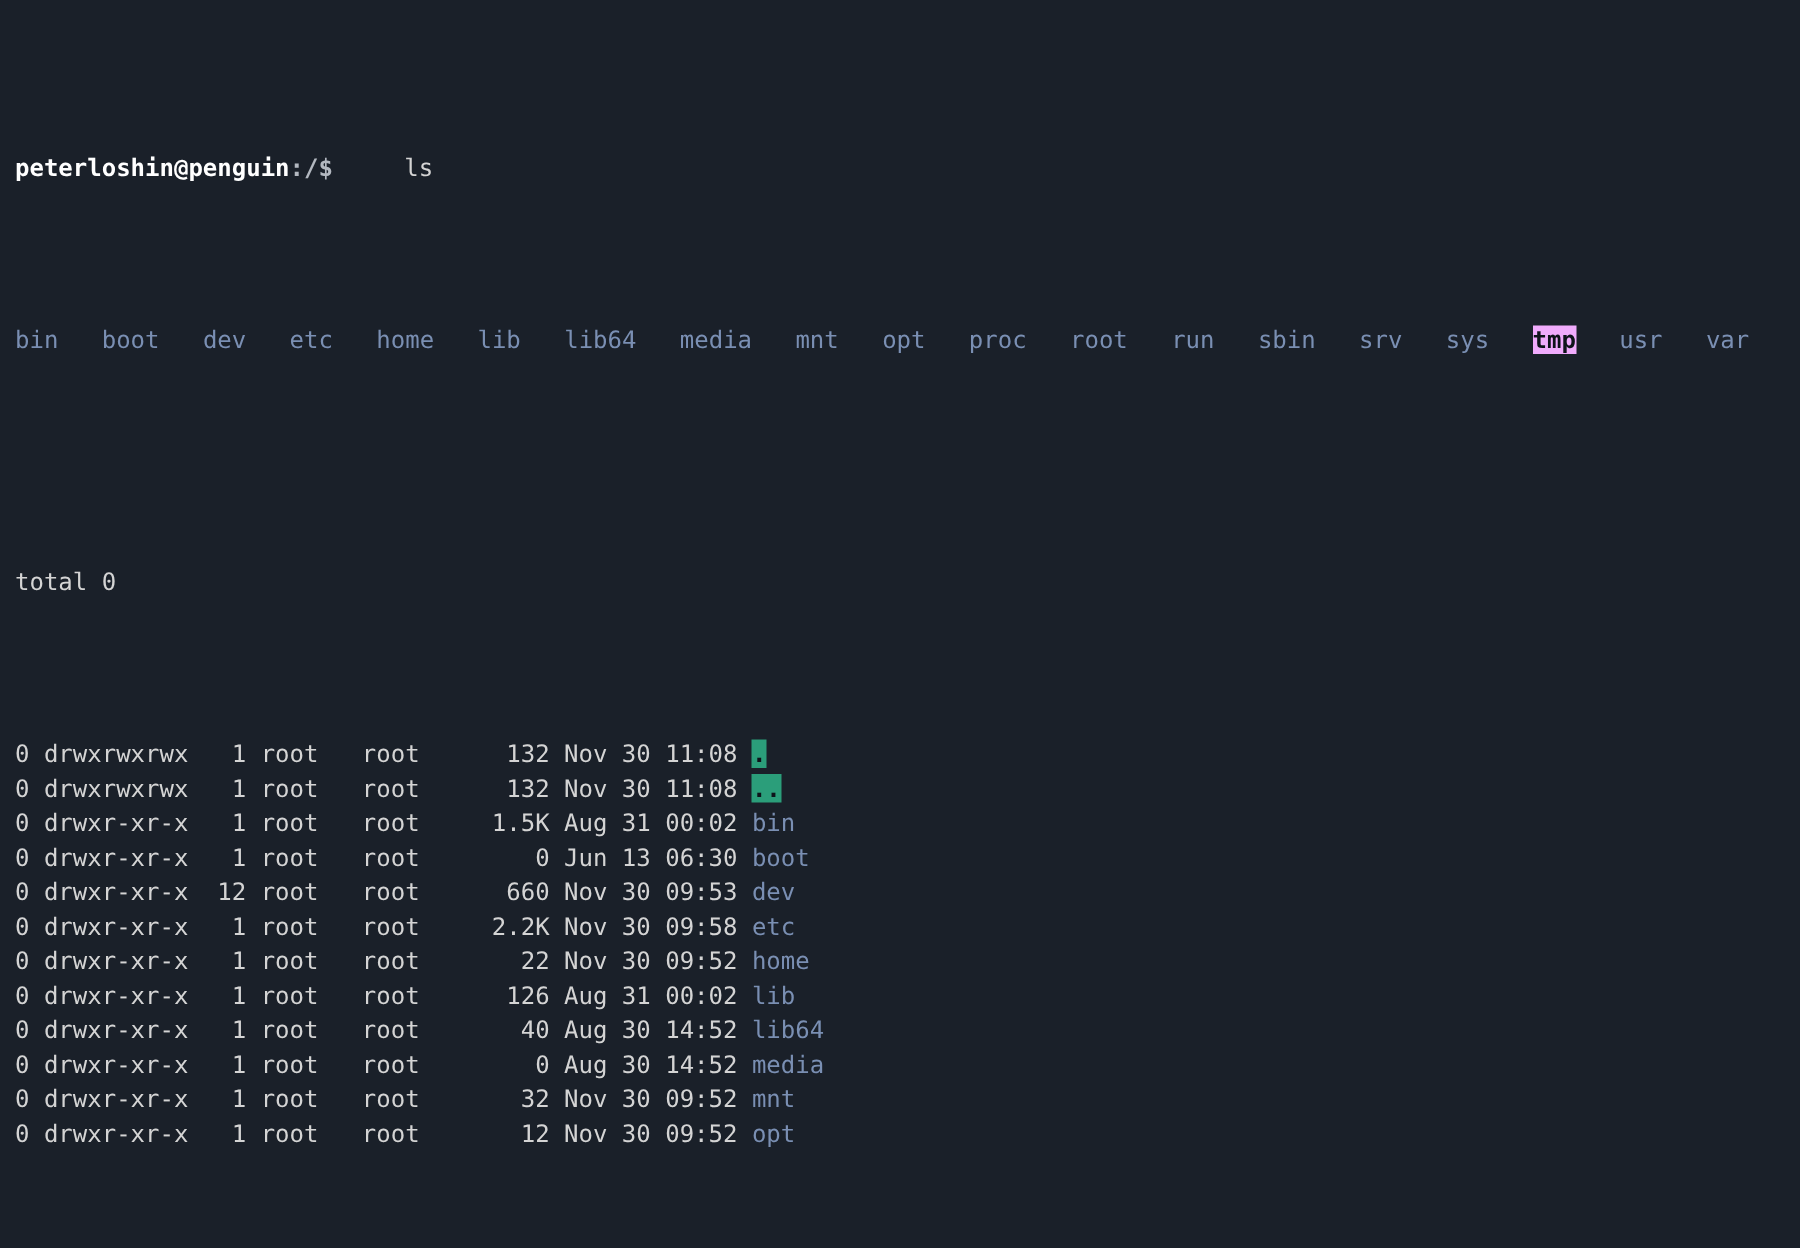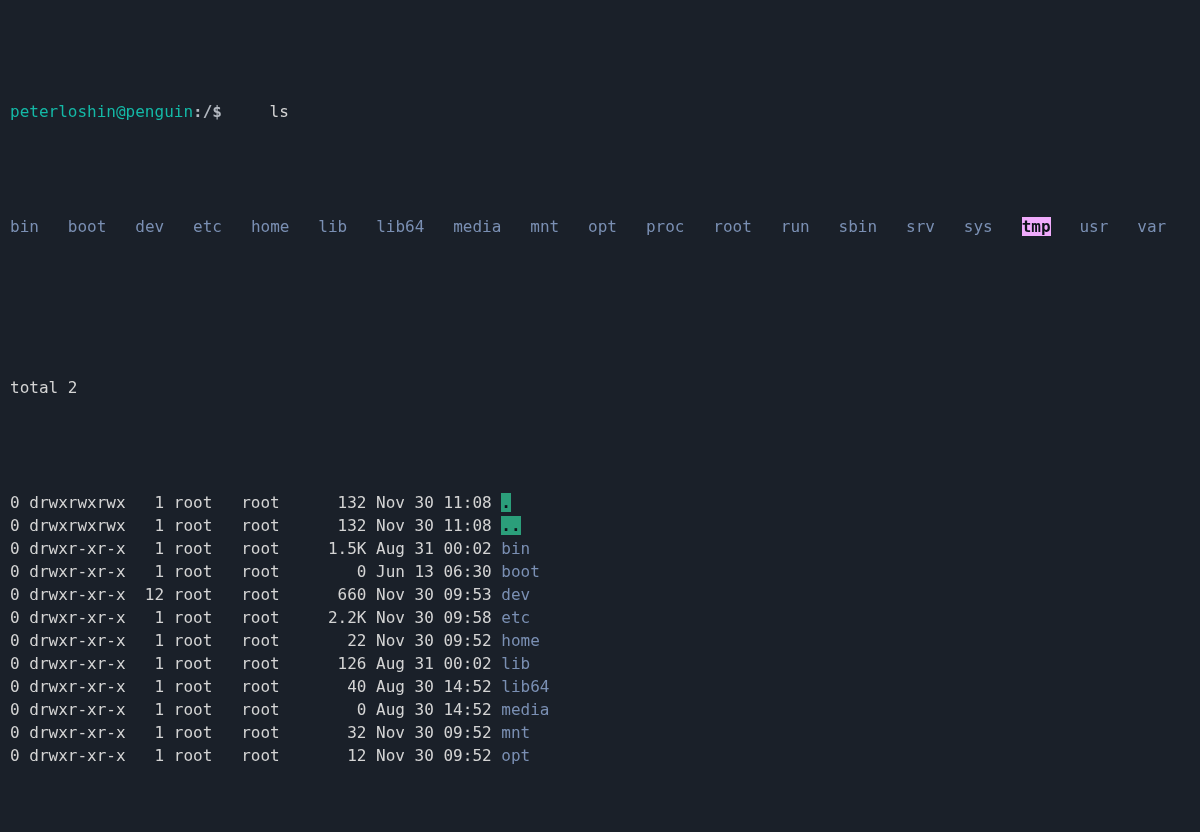--- a/index.html
+++ b/index.html
@@ -11,21 +11,21 @@
     color: #d4d4d4;
     font-family: "Menlo", "Consolas", "DejaVu Sans Mono", monospace;
     font-size: 16px;
     line-height: 23px;
     overflow: hidden;
   }
   .terminal {
     padding: 8px 10px;
     white-space: pre;
   }
-  .prompt-user { color: #14b8a6; font-weight: 400; }
+  .prompt-user { color: #ffffff; font-weight: 700; }
   .prompt-path { color: #b3b8c0; font-weight: 600; }
   .cmd { color: #d4d4d4; margin-left: 38px; }
   .dir { color: #7a8fb3; font-weight: 400; }
   .txt { color: #d4d4d4; }
   .hl-green { background: #f0abfc; color: #0e131a; font-weight: 600; }
   .sticky { background: #2b9e7a; color: #0e131a; font-weight: 600; }
   .row span { white-space: pre; }
 </style>
 </head>
 <body>
@@ -34,21 +34,21 @@
 
   
   <div class="row"><span class="prompt-user">peterloshin@penguin</span><span class="prompt-path">:/$ </span><span class="cmd">ls</span></div>
 
   
   <div class="row" id="ls-output"><span class="dir">bin</span><span>   </span><span class="dir">boot</span><span>   </span><span class="dir">dev</span><span>   </span><span class="dir">etc</span><span>   </span><span class="dir">home</span><span>   </span><span class="dir">lib</span><span>   </span><span class="dir">lib64</span><span>   </span><span class="dir">media</span><span>   </span><span class="dir">mnt</span><span>   </span><span class="dir">opt</span><span>   </span><span class="dir">proc</span><span>   </span><span class="dir">root</span><span>   </span><span class="dir">run</span><span>   </span><span class="dir">sbin</span><span>   </span><span class="dir">srv</span><span>   </span><span class="dir">sys</span><span>   </span><span class="hl-green">tmp</span><span>   </span><span class="dir">usr</span><span>   </span><span class="dir">var</span></div>
 
   
 
   
-  <div class="row txt">total 2</div>
+  <div class="row txt">total 0</div>
 
   
   <div id="rows-root"><div class="row"><span class="txt">0 drwxrwxrwx   1 root   root      132 Nov 30 11:08 </span><span class="sticky">.</span></div><div class="row"><span class="txt">0 drwxrwxrwx   1 root   root      132 Nov 30 11:08 </span><span class="sticky">..</span></div><div class="row"><span class="txt">0 drwxr-xr-x   1 root   root     1.5K Aug 31 00:02 </span><span class="dir">bin</span></div><div class="row"><span class="txt">0 drwxr-xr-x   1 root   root        0 Jun 13 06:30 </span><span class="dir">boot</span></div><div class="row"><span class="txt">0 drwxr-xr-x  12 root   root      660 Nov 30 09:53 </span><span class="dir">dev</span></div><div class="row"><span class="txt">0 drwxr-xr-x   1 root   root     2.2K Nov 30 09:58 </span><span class="dir">etc</span></div><div class="row"><span class="txt">0 drwxr-xr-x   1 root   root       22 Nov 30 09:52 </span><span class="dir">home</span></div><div class="row"><span class="txt">0 drwxr-xr-x   1 root   root      126 Aug 31 00:02 </span><span class="dir">lib</span></div><div class="row"><span class="txt">0 drwxr-xr-x   1 root   root       40 Aug 30 14:52 </span><span class="dir">lib64</span></div><div class="row"><span class="txt">0 drwxr-xr-x   1 root   root        0 Aug 30 14:52 </span><span class="dir">media</span></div><div class="row"><span class="txt">0 drwxr-xr-x   1 root   root       32 Nov 30 09:52 </span><span class="dir">mnt</span></div><div class="row"><span class="txt">0 drwxr-xr-x   1 root   root       12 Nov 30 09:52 </span><span class="dir">opt</span></div></div>
 
   
   
 
   
   
 

